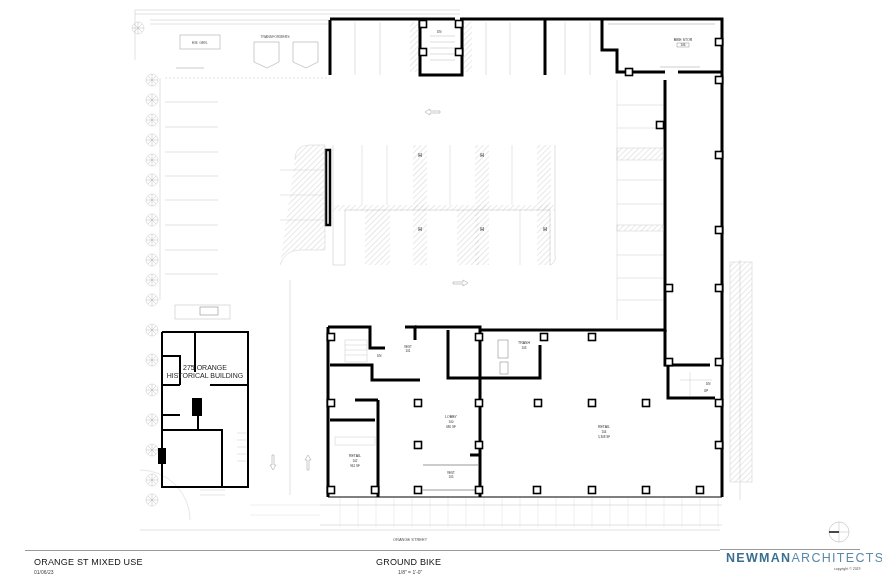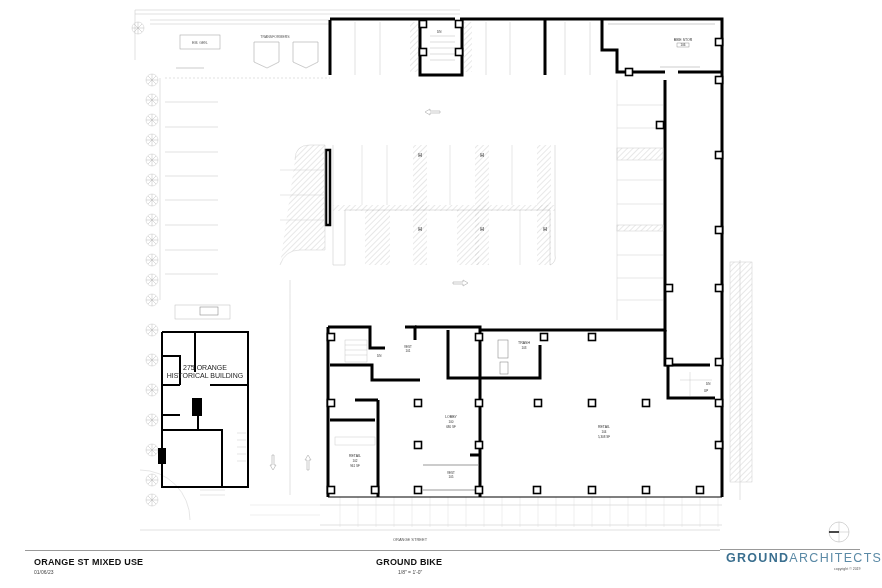--- a/index.html
+++ b/index.html
@@ -1,19 +1,19 @@
 <!DOCTYPE html>
 <html><head>
 <meta charset="utf-8">
 <style>
   html,body{margin:0;padding:0;background:#fff;}
   body{width:882px;height:588px;position:relative;overflow:hidden;font-family:"Liberation Sans",sans-serif;}
   #plan{position:absolute;left:0;top:0;}
   .tb{position:absolute;font-family:"Liberation Sans",sans-serif;color:#111;}
-  .title{font-weight:bold;font-size:9px;letter-spacing:0.2px;}
+  .title{font-weight:normal;font-size:9px;letter-spacing:0.2px;}
   .sub{font-size:5px;color:#444;}
   .brand{position:absolute;left:726px;top:551px;font-size:12.5px;letter-spacing:1.3px;color:#3a6f8f;}
   .brand b{font-weight:bold;}
   .brand span{font-weight:normal;color:#5b8aa6;}
   .copy{position:absolute;left:834px;top:567px;font-size:3.5px;color:#555;}
   .rule{position:absolute;height:1px;background:#999;}
   svg text{font-family:"Liberation Sans",sans-serif;}
 </style>
 </head>
 <body>
@@ -359,15 +359,15 @@
 <div class="rule" style="left:300px;top:550px;width:420px;"></div>
 <div class="rule" style="left:720px;top:549px;width:140px;"></div>
 
 <div class="tb title" style="left:34px;top:557px;">ORANGE ST MIXED USE</div>
 <div class="tb sub" style="left:34px;top:569px;">01/06/23</div>
 
 <div class="tb title" style="left:376px;top:557px;">GROUND BIKE</div>
 <div class="tb sub" style="left:398px;top:569px;">1/8" = 1'-0"</div>
 
 <div class="brand">
-  <b>GROUND</b><span>ARCHITECTS</span>
+  <b>NEWMAN</b><span>ARCHITECTS</span>
 </div>
 <div class="copy">copyright © 2019</div>
 
 </body></html>

